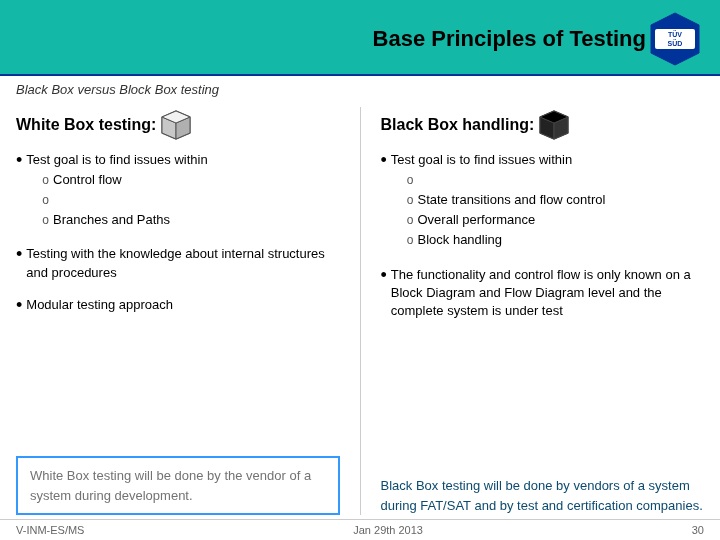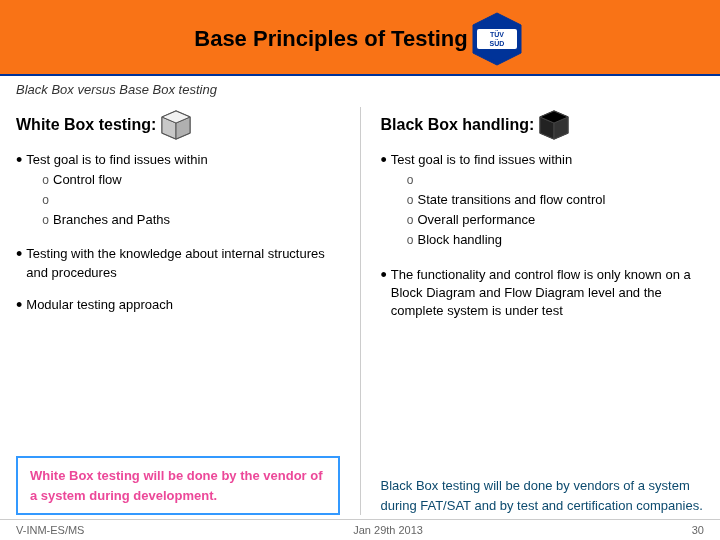--- a/index.html
+++ b/index.html
@@ -16,25 +16,25 @@
     .page {
       width: 720px;
       height: 540px;
       padding: 0;
       display: flex;
       flex-direction: column;
     }
 
     
     .header {
-      background: #f97316;
+      background: #14b8a6;
       padding: 10px 16px 6px 16px;
       display: flex;
       align-items: center;
-      justify-content: center;
+      justify-content: flex-end;
       border-bottom: 2px solid #003399;
     }
 
     .header-title {
       font-size: 22px;
       font-weight: bold;
       color: #000;
     }
 
     
@@ -147,22 +147,21 @@
       display: inline-block;
     }
 
     
     .blue-box {
       border: 2px solid #3399ff;
       padding: 8px 12px;
       margin-top: auto;
       font-size: 13px;
       line-height: 1.5;
-      color: #ec4899;
-      font-weight: bold;
+      color: #737373;
     }
 
     
     .plain-box {
       margin-top: auto;
       font-size: 13px;
       line-height: 1.5;
       color: #0c4a6e;
     }
 
@@ -196,21 +195,21 @@
         <polygon points="28,2 52,14 52,42 28,54 4,42 4,14" fill="#003399" stroke="#003399" stroke-width="1"></polygon>
         <polygon points="28,5 49,16 49,40 28,51 7,40 7,16" fill="#003399"></polygon>
 
         <rect x="8" y="18" width="40" height="20" rx="2" fill="#fff"></rect>
         <text x="28" y="26" text-anchor="middle" font-size="7" font-weight="bold" fill="#003399" font-family="Arial">TÜV</text>
         <text x="28" y="35" text-anchor="middle" font-size="7" font-weight="bold" fill="#003399" font-family="Arial">SÜD</text>
       </svg>
     </div>
   </div>
 
-  <div class="subtitle">Black Box versus Base Box testing</div>
+  <div class="subtitle">Black Box versus Block Box testing</div>
 
   <div class="content">
 
     <div class="left-col">
 
       <div class="section-title">
         <span>White Box testing:</span>
 
         <svg class="white-box-icon" viewBox="0 0 36 36" xmlns="http://www.w3.org/2000/svg">
           <polygon points="4,10 18,4 32,10 32,26 18,32 4,26" fill="#e8e8e8" stroke="#555" stroke-width="1.2"></polygon>

